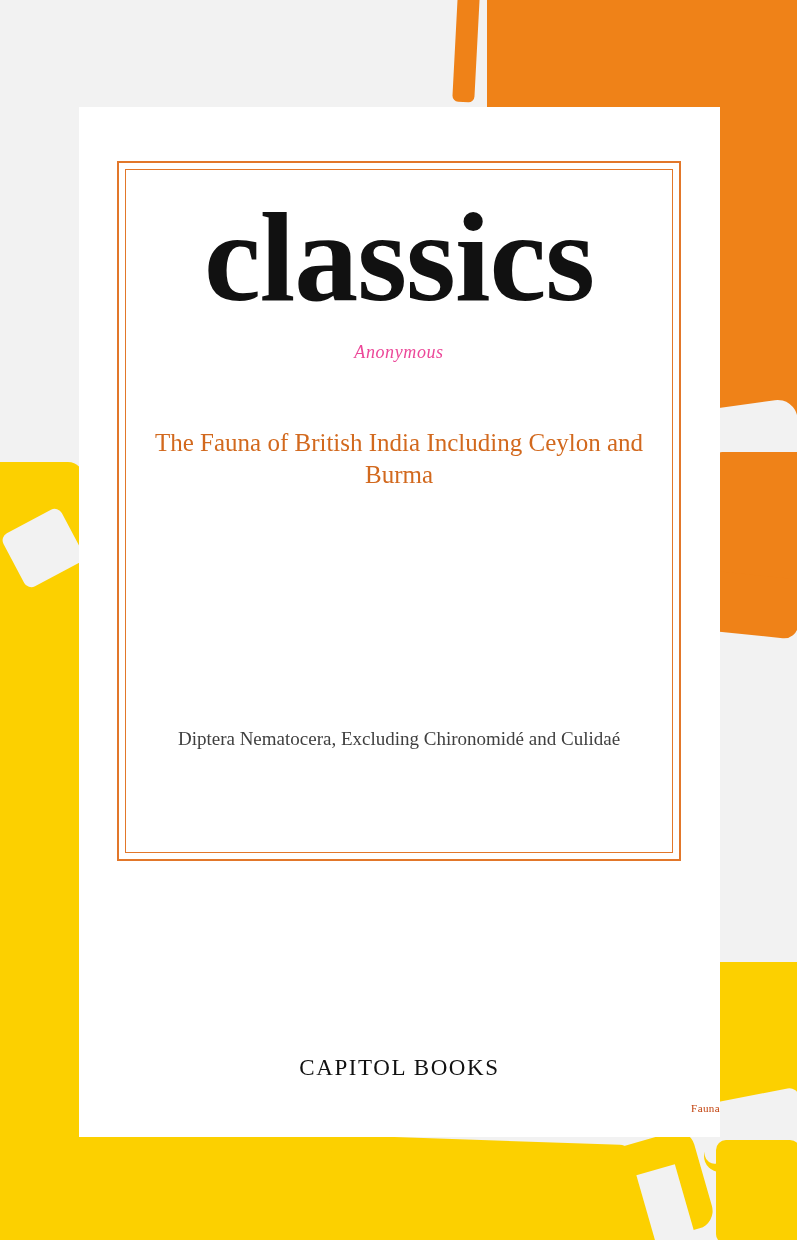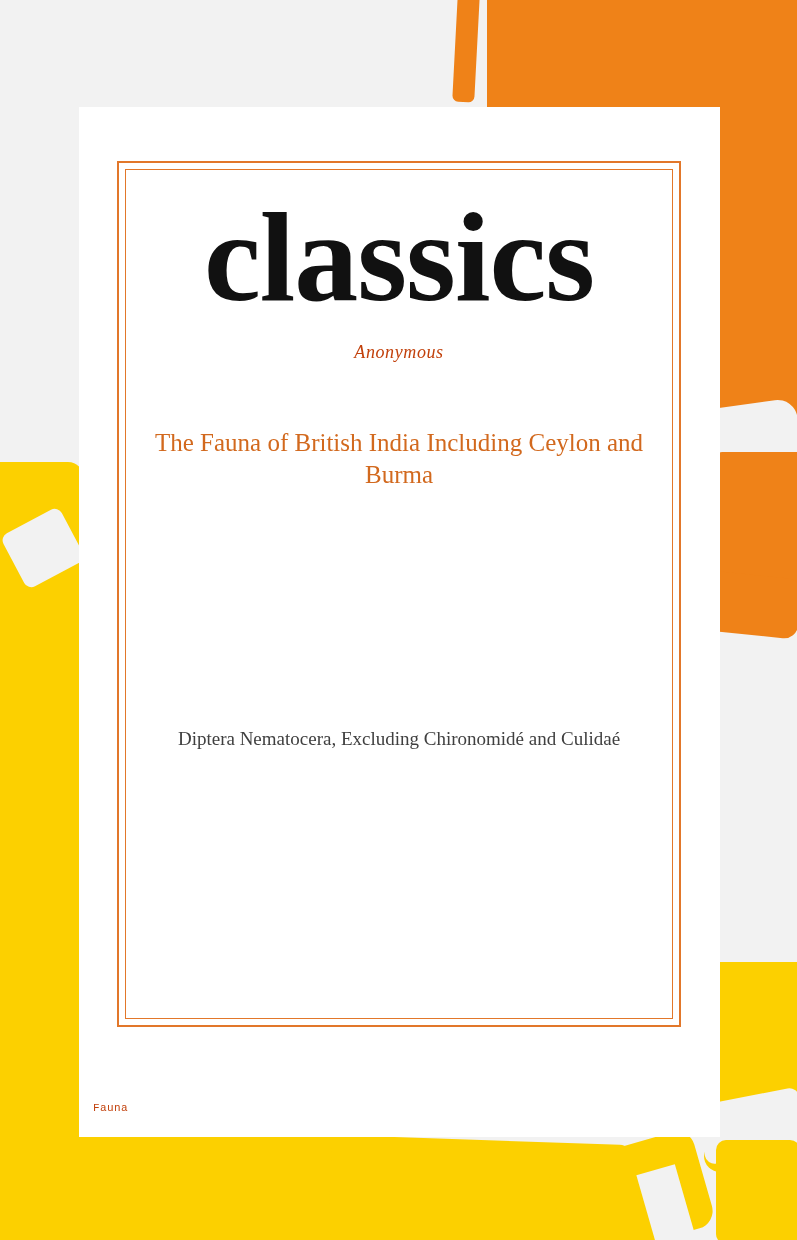--- a/index.html
+++ b/index.html
@@ -177,21 +177,21 @@
     height: 1030px;
     background: #ffffff;
     box-sizing: border-box;
   }
 
   .frame-outer {
     position: absolute;
     left: 38px;
     top: 54px;
     width: 564px;
-    height: 866px;
+    height: 700px;
     border: 2px solid #e2772a;
     box-sizing: border-box;
   }
   .frame-inner {
     position: absolute;
     left: 6px;
     top: 6px;
     right: 6px;
     bottom: 6px;
     border: 1px solid #e2772a;
@@ -220,21 +220,21 @@
   }
   .series-title .line2 {
     display: block;
     margin-top: -6px;
   }
 
   .author {
     font-family: "Liberation Serif", serif;
     font-style: italic;
     font-size: 18px;
-    color: #c2410c;
+    color: #ec4899;
     margin-top: 22px;
     letter-spacing: 0.6px;
   }
 
   .book-title {
     font-family: "Liberation Serif", serif;
     font-size: 25px;
     color: #d2691e;
     line-height: 1.28;
     margin: 64px auto 11px;
@@ -258,22 +258,22 @@
     font-family: "Liberation Serif", serif;
     font-size: 23px;
     letter-spacing: 1.6px;
     color: #111111;
   }
   .imprint {
     position: absolute;
     left: 14px;
     right: 0;
     top: 995px;
-    text-align: left;
-    font-family: Liberation Mono, monospace;
+    text-align: right;
+    font-family: Liberation Serif, serif;
     font-size: 11px;
     letter-spacing: 0.4px;
     color: #c2410c;
   }
 </style>
 </head>
 <body>
 
 <div class="bg-layer">
   <div class="stroke-orange-a"></div>
@@ -305,14 +305,15 @@
       </div>
 
       <div class="author">Anonymous</div>
 
       <div class="book-title">The Fauna of British India Including Ceylon and Burma</div>
 
       <div class="subtitle">Diptera Nematocera, Excluding Chironomidé and Culidaé</div>
     </div>
   </div>
 
+  <div class="publisher">CAPITOL BOOKS</div>
   <div class="imprint">Fauna</div>
 </div>
 
 </body></html>

